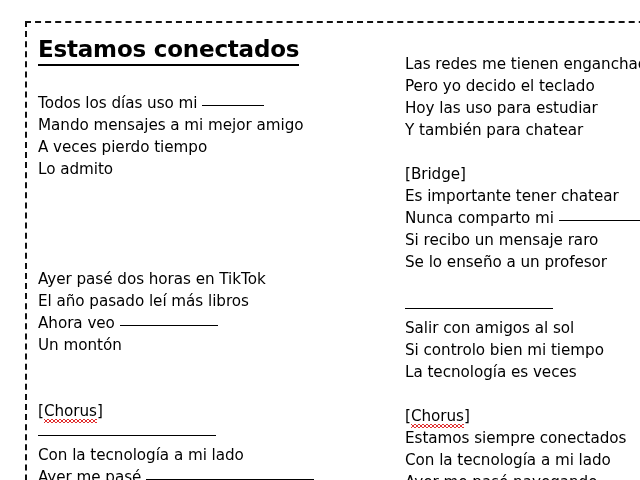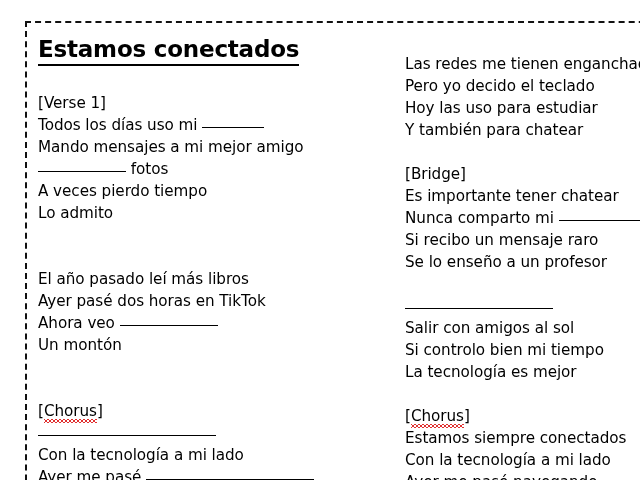--- a/index.html
+++ b/index.html
@@ -120,30 +120,28 @@
 <div id="worksheet-page">
 
   <div id="page-border"></div>
 
   <div id="content-columns">
 
     <div class="column" id="column-left">
       <h1 id="doc-title"><span class="title-text">Estamos conectados</span></h1>
       <div id="left-blocks">
           <div class="lyric-block" style="top: 92px;">
-            <div class="lyric-line">[Verse 1]</div>
             <div class="lyric-line"><span>Todos los días uso mi </span><span class="blank b-sm"></span></div>
             <div class="lyric-line"><span>Mando mensajes a mi mejor amigo</span></div>
-            <div class="lyric-line"><span class="blank b-md"></span><span> fotos</span></div>
             <div class="lyric-line"><span>A veces pierdo tiempo</span></div>
             <div class="lyric-line"><span>Lo admito</span></div>
           </div>
           <div class="lyric-block" style="top: 268px;">
+            <div class="lyric-line"><span>Ayer pasé dos horas en TikTok</span></div>
             <div class="lyric-line"><span>El año pasado leí más libros</span></div>
-            <div class="lyric-line"><span>Ayer pasé dos horas en TikTok</span></div>
             <div class="lyric-line"><span>Ahora veo </span><span class="blank b-lg"></span></div>
             <div class="lyric-line"><span>Un montón</span></div>
           </div>
           <div class="lyric-block" style="top: 400px;">
             <div class="lyric-line"><span>[</span><span class="misspelled">Chorus</span><span>]</span></div>
             <div class="lyric-line"><span class="blank b-xl"></span></div>
             <div class="lyric-line"><span>Con la tecnología a mi lado</span></div>
             <div class="lyric-line"><span>Ayer me pasé </span><span class="blank b-xxl"></span></div>
           </div>
         </div>
@@ -161,21 +159,21 @@
             <div class="lyric-line">[Bridge]</div>
             <div class="lyric-line"><span>Es importante tener chatear</span></div>
             <div class="lyric-line"><span>Nunca comparto mi </span><span class="blank b-cut"></span></div>
             <div class="lyric-line"><span>Si recibo un mensaje raro</span></div>
             <div class="lyric-line"><span>Se lo enseño a un profesor</span></div>
           </div>
           <div class="lyric-block" style="top: 295px;">
             <div class="lyric-line"><span class="blank b-cut"></span></div>
             <div class="lyric-line"><span>Salir con amigos al sol</span></div>
             <div class="lyric-line"><span>Si controlo bien mi tiempo</span></div>
-            <div class="lyric-line"><span>La tecnología es mejor</span></div>
+            <div class="lyric-line"><span>La tecnología es veces</span></div>
           </div>
           <div class="lyric-block" style="top: 405px;">
             <div class="lyric-line"><span>[</span><span class="misspelled">Chorus</span><span>]</span></div>
             <div class="lyric-line"><span>Estamos siempre conectados</span></div>
             <div class="lyric-line"><span>Con la tecnología a mi lado</span></div>
             <div class="lyric-line"><span>Ayer me pasé navegando</span></div>
           </div>
         </div>
     </div>
 

